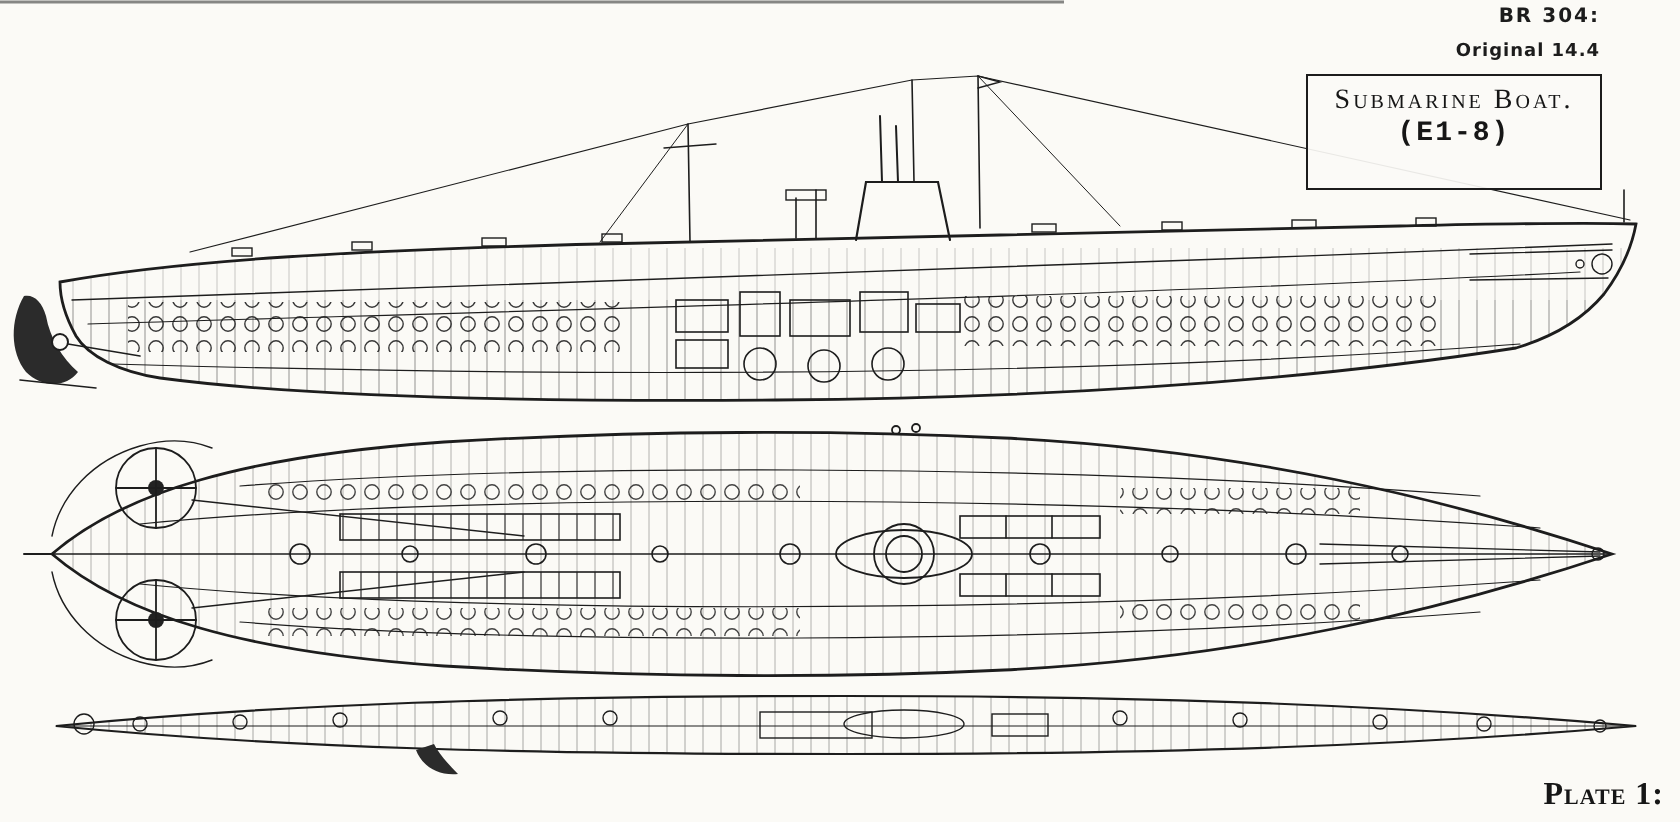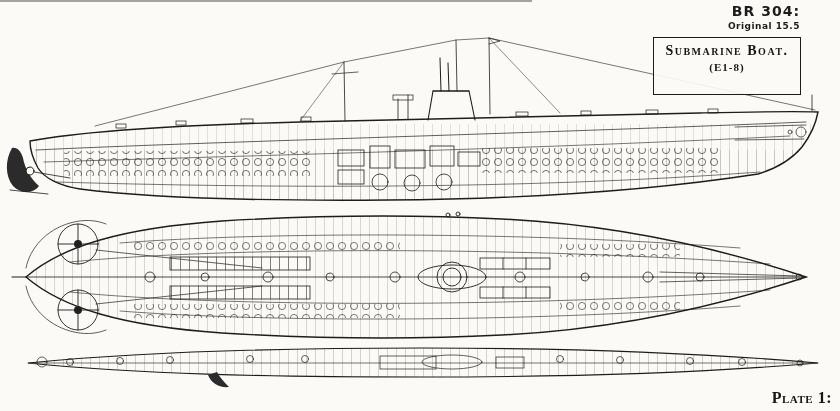--- a/index.html
+++ b/index.html
@@ -4,41 +4,41 @@
 <style>
   html,body{margin:0;padding:0;}
   body{
     position:relative;width:840px;height:411px;overflow:hidden;
     background:#f4f3ef;font-family:"Liberation Serif",serif;color:#161616;
   }
   .sheet{position:absolute;inset:0;background:#fbfaf6;}
   svg.drawing{position:absolute;left:0;top:0;}
   .ref{
     position:absolute;top:3px;right:40px;
-    font-family:"DejaVu Sans",sans-serif;font-weight:bold;font-size:14px;
+    font-family:"DejaVu Sans",sans-serif;font-weight:bold;font-size:10px;
     letter-spacing:1px;color:#1c1c1c;
   }
   .orig{
     position:absolute;top:21px;right:40px;
     font-family:"DejaVu Sans",sans-serif;font-weight:bold;font-size:9px;
     letter-spacing:0.5px;color:#1c1c1c;
   }
   .titlebox{
     position:absolute;left:653px;top:37px;width:148px;height:58px;
     border:1.4px solid #1c1c1c;box-sizing:border-box;
     background:rgba(251,250,246,0.92);text-align:center;padding-top:5px;
   }
   .titlebox .t1{
-    font-variant:small-caps;font-weight:700;font-size:14px;letter-spacing:1.5px;line-height:16px;
+    font-variant:small-caps;font-weight:400;font-size:14px;letter-spacing:1.5px;line-height:16px;
   }
   .titlebox .t2{
     font-variant:small-caps;font-weight:600;font-size:11px;letter-spacing:1px;line-height:14px;margin-top:1px;
   }
   .titlebox .t3{
-    font-weight:600;font-size:11px;letter-spacing:1px;line-height:14px;margin-top:1px;
+    font-weight:600;font-size:14px;letter-spacing:1px;line-height:14px;margin-top:1px;font-family:Liberation Mono, monospace;
   }
   .caption{
     position:absolute;left:322px;top:387px;width:256px;text-align:center;
     font-variant:small-caps;font-weight:600;font-size:12px;letter-spacing:1px;
   }
   .plate{
     position:absolute;right:8px;top:389px;
     font-variant:small-caps;font-weight:600;font-size:16px;letter-spacing:0.5px;
   }
 </style>
@@ -234,21 +234,21 @@
         <rect x="380" y="356" width="56" height="13"></rect>
         <rect x="496" y="357" width="28" height="11"></rect>
         <circle cx="42" cy="362" r="5"></circle>
         <circle cx="800" cy="363" r="3"></circle>
       </g>
       <path d="M 208,375 C 211,383 219,388 229,387 C 223,381 219,376 217,372 Z" fill="#2b2b2b" stroke="none"></path>
     </g>
   </svg>
 
   <div class="ref">BR 304:</div>
-  <div class="orig">Original 15.5</div>
+  <div class="orig">Original 14.4</div>
 
   <div class="titlebox">
     <div class="t1">Submarine Boat.</div>
     <div class="t3">(E1-8)</div>
   </div>
 
   <div class="plate">Plate 1:</div>
 </div>
 
 </body></html>

